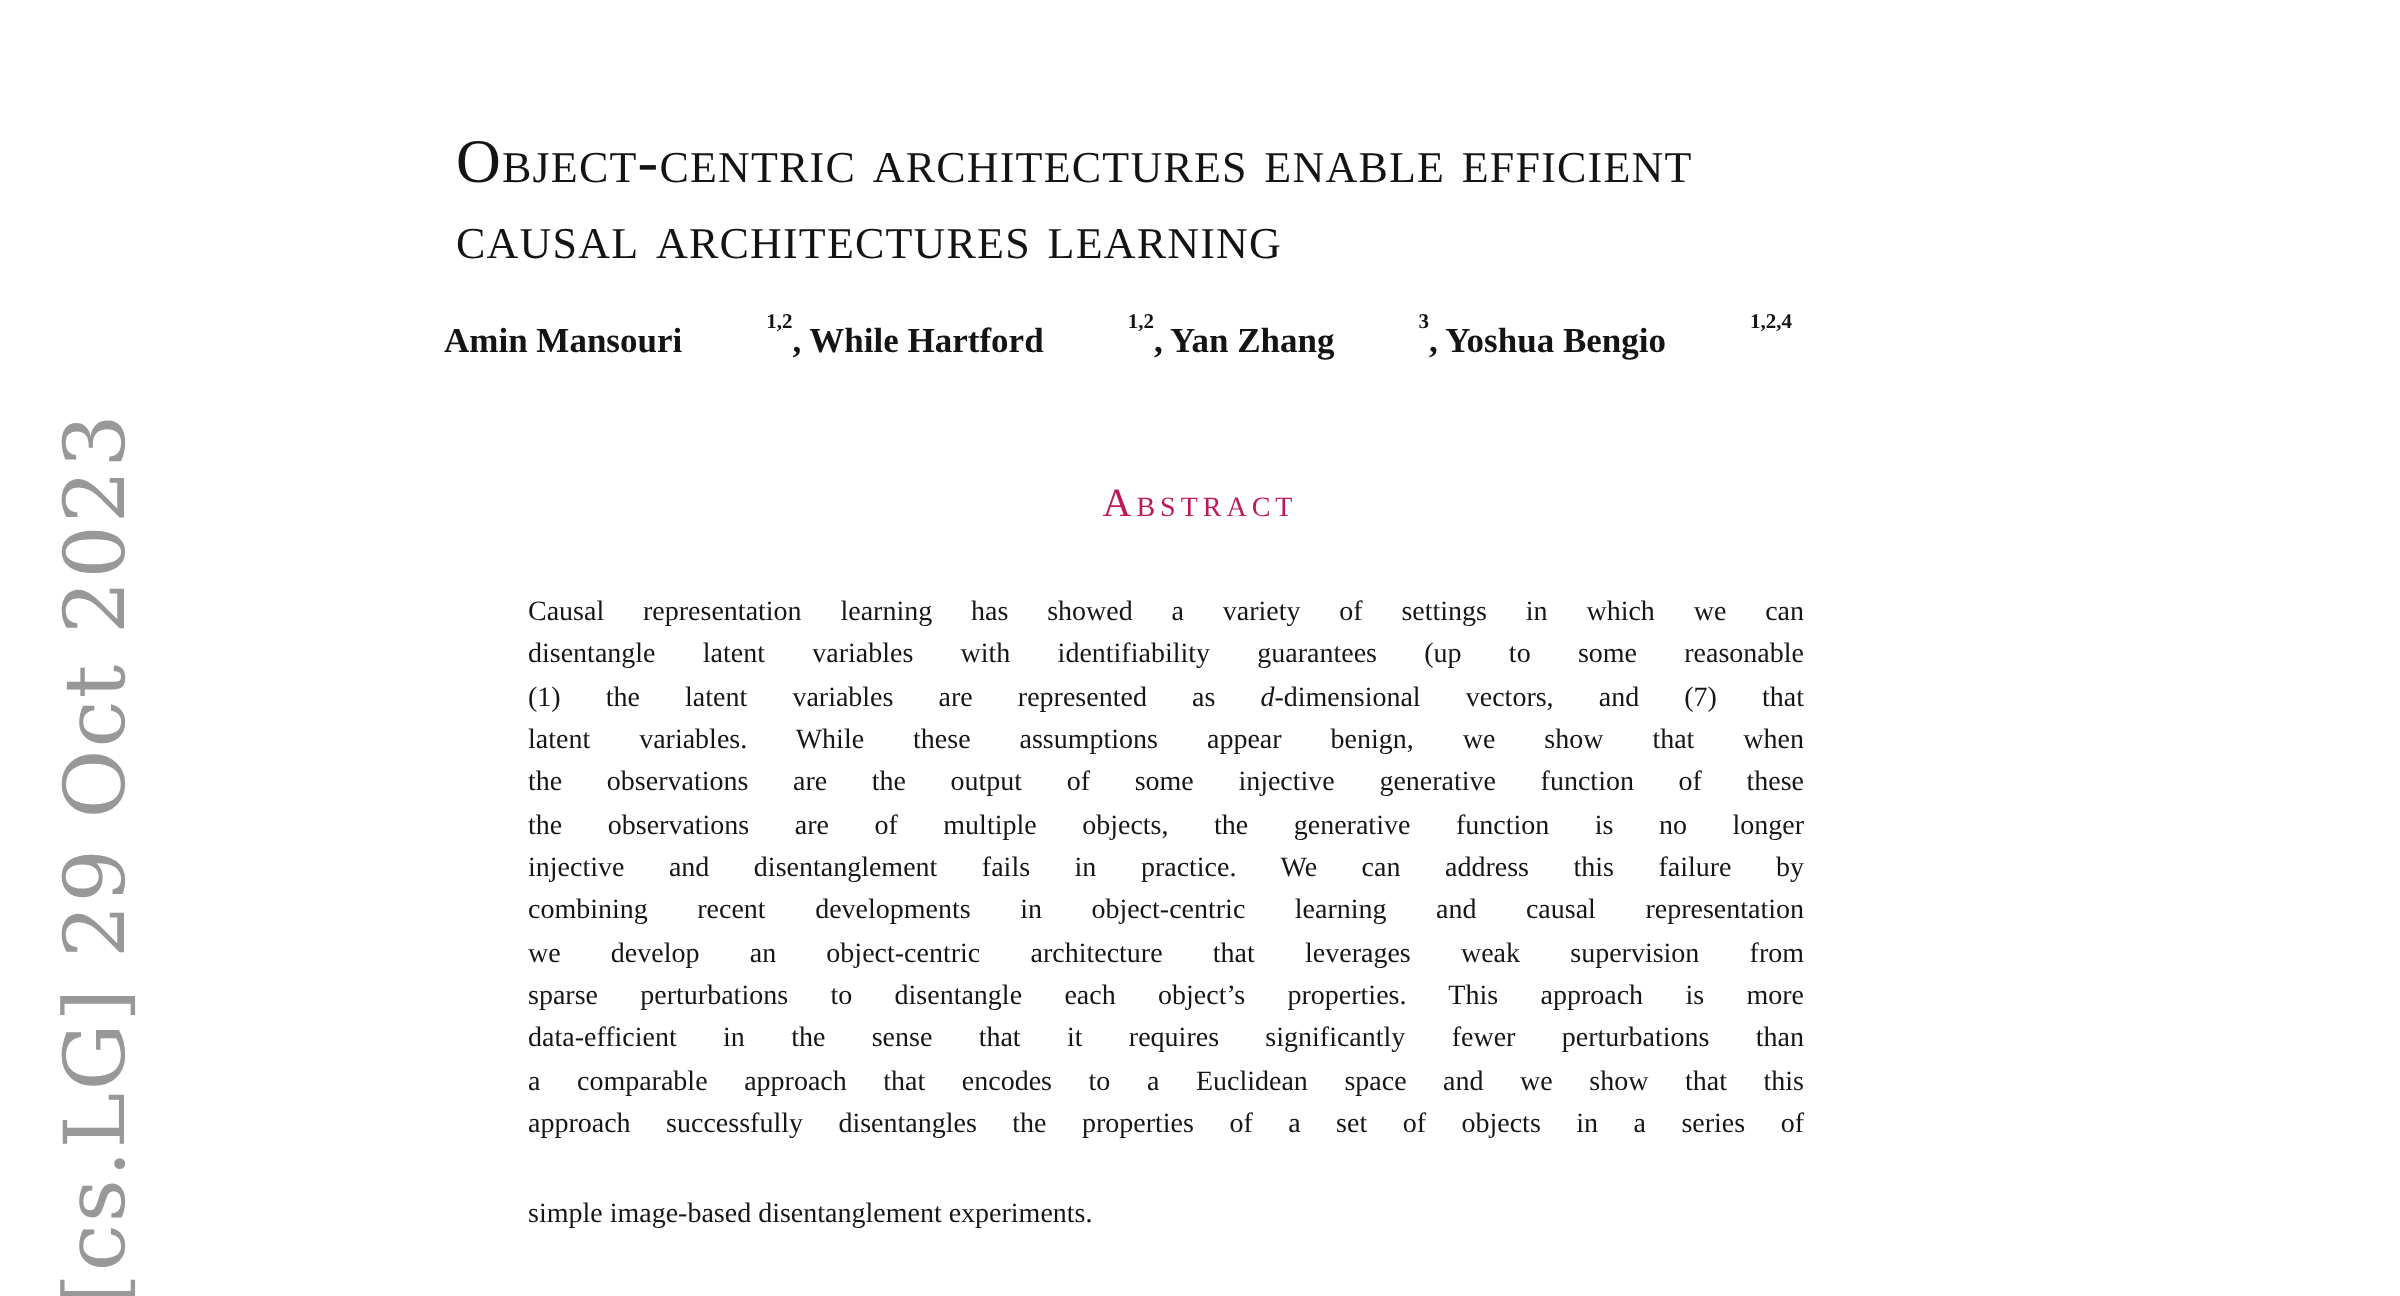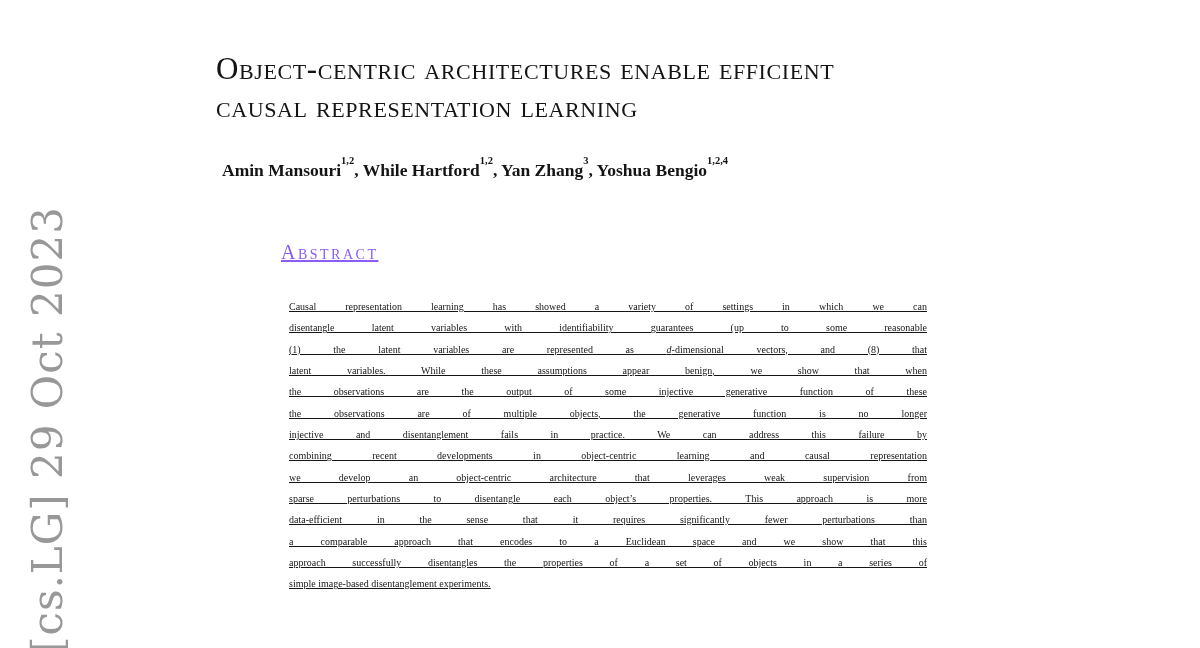--- a/index.html
+++ b/index.html
@@ -24,21 +24,21 @@
     line-height: 48px;
     letter-spacing: 1px;
     white-space: nowrap;
     color: #989898;
   }
 
   .title {
     position: absolute;
     left: 212px;
     top: 46px;
-    margin: 4px;
+    margin: 16px;
     font-family: "Liberation Serif", serif;
     font-variant: small-caps;
     font-weight: normal;
     font-size: 31px;
     line-height: 38px;
     letter-spacing: 0.6px;
     color: #141414;
   }
   .title-line { display: block; }
 
@@ -49,81 +49,82 @@
     font-size: 17.5px;
     font-weight: bold;
     color: #141414;
     white-space: nowrap;
   }
   .authors sup {
     font-size: 0.60em;
     position: relative;
     top: -0.45em;
     line-height: 0;
+    margin-left: 42px;
   }
 
   .abstract-heading {
     position: absolute;
     left: 281px;
     width: 638px;
     top: 241px;
+    text-align: center;
     font-variant: small-caps;
     font-size: 20px;
     letter-spacing: 2.5px;
-    color: #8b5cf6;
-    text-decoration: underline;
+    color: #be185d;
   }
 
   .abstract-body {
     position: absolute;
-    left: 289px;
+    left: 264px;
     top: 296px;
     width: 638px;
-    font-size: 10px;
+    font-size: 14px;
     line-height: 21.33px;
     color: #161616;
-    text-decoration: underline;
   }
   .aline {
     text-align: justify;
     text-align-last: justify;
   }
   .aline-last {
     text-align: left;
     text-align-last: left;
+    margin-top: 24px;
   }
   .math-var { font-style: italic; }
   .cite {
     color: #30308a;
     text-decoration: none;
     cursor: pointer;
   }
 </style>
 </head>
 <body>
 
 <div class="stamp" style="color: rgb(152, 152, 152);">[cs.LG] 29 Oct 2023</div>
 
 <h1 class="title">
   <span class="title-line">Object-centric architectures enable efficient</span>
-  <span class="title-line">causal representation learning</span>
+  <span class="title-line">causal architectures learning</span>
 </h1>
 
 <div class="authors"><span>Amin Mansouri</span><sup>1,2</sup><span>,</span>
   <span>While Hartford</span><sup>1,2</sup><span>,</span>
   <span>Yan Zhang</span><sup>3</sup><span>,</span>
   <span>Yoshua Bengio</span><sup>1,2,4</sup>
 </div>
 
 <div class="abstract-heading">Abstract</div>
 
 <div class="abstract-body">
   <div class="aline">Causal representation learning has showed a variety of settings in which we can</div>
   <div class="aline">disentangle latent variables with identifiability guarantees (up to some reasonable</div>
-  <div class="aline"><span>(1) the latent variables are represented as </span><span class="math-var">d</span><span>-dimensional vectors, and (8) that</span></div>
+  <div class="aline"><span>(1) the latent variables are represented as </span><span class="math-var">d</span><span>-dimensional vectors, and (7) that</span></div>
   <div class="aline">latent variables. While these assumptions appear benign, we show that when</div>
   <div class="aline">the observations are the output of some injective generative function of these</div>
   <div class="aline">the observations are of multiple objects, the generative function is no longer</div>
   <div class="aline">injective and disentanglement fails in practice. We can address this failure by</div>
   <div class="aline">combining recent developments in object-centric learning and causal representation</div>
   <div class="aline">we develop an object-centric architecture that leverages weak supervision from</div>
   <div class="aline">sparse perturbations to disentangle each object’s properties. This approach is more</div>
   <div class="aline">data-efficient in the sense that it requires significantly fewer perturbations than</div>
   <div class="aline">a comparable approach that encodes to a Euclidean space and we show that this</div>
   <div class="aline">approach successfully disentangles the properties of a set of objects in a series of</div>

